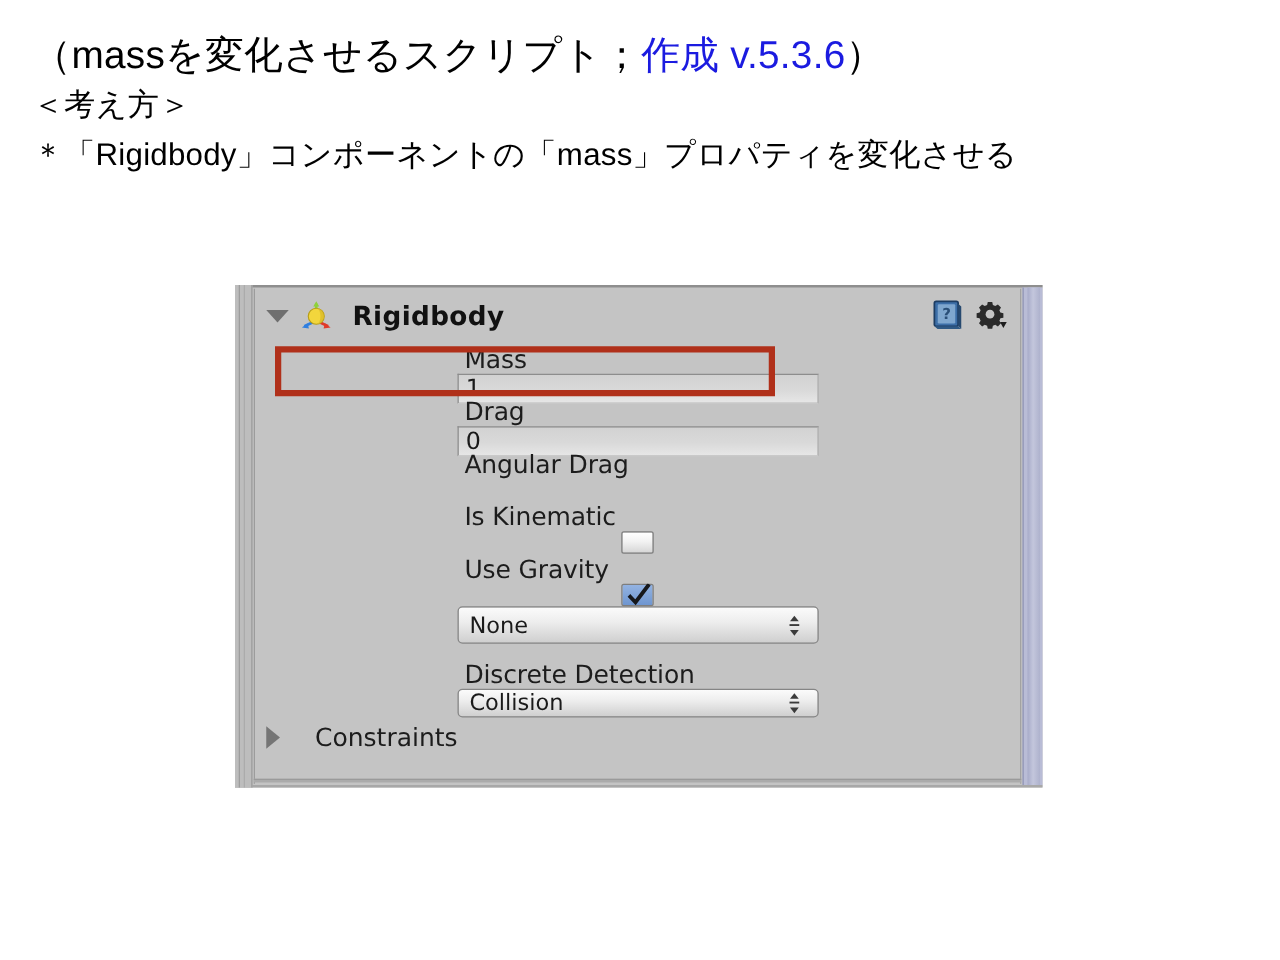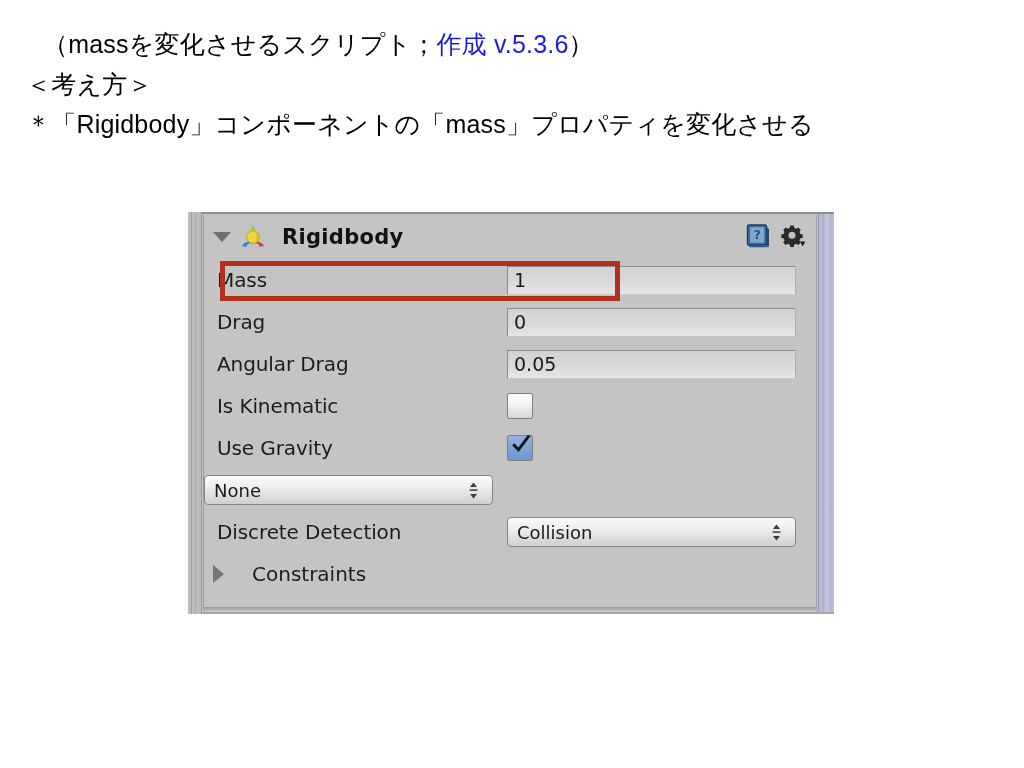--- a/index.html
+++ b/index.html
@@ -24,32 +24,32 @@
     width: 980px;
     color: #000000;
   }
   .slide-line {
     font-size: 25px;
     line-height: 40px;
     letter-spacing: 0.2px;
     color: #000000;
     white-space: nowrap;
   }
-  .slide-line.line-1 { font-size: 25px; margin-left: 17px; }
+  .slide-line.line-1 { font-size: 31px; }
   .slide-line.line-2 { font-size: 25px; }
   .slide-line.line-3 { font-size: 25px; }
   .accent-blue {
     color: #1b1be0;
   }
 
   
   .inspector-wrap {
     position: absolute;
     left: 188px;
-    top: 212px;
+    top: 228px;
     width: 646px;
     height: 402px;
   }
 
   
   .inspector-outer {
     position: absolute;
     inset: 0;
     background: #c4c4c4;
     border-top: 2px solid #8e8e8e;
@@ -165,20 +165,21 @@
     flex: none;
   }
 
   
   .prop-row {
     position: relative;
     height: 42px;
     display: flex;
     align-items: center;
     box-sizing: border-box;
+    flex-direction: column;
   }
   .prop-label {
     font-size: 20px;
     color: #1c1c1c;
     padding-left: 13px;
     width: 290px;
     flex: none;
     font-family: "DejaVu Sans", sans-serif;
     letter-spacing: -0.1px;
   }
@@ -362,21 +363,20 @@
       <div class="prop-field">1</div>
     </div>
 
     <div class="prop-row">
       <div class="prop-label">Drag</div>
       <div class="prop-field">0</div>
     </div>
 
     <div class="prop-row">
       <div class="prop-label">Angular Drag</div>
-      <div class="prop-field">0.05</div>
     </div>
 
     <div class="prop-row">
       <div class="prop-label">Is Kinematic</div>
       <div class="prop-check off"></div>
     </div>
 
     <div class="prop-row">
       <div class="prop-label">Use Gravity</div>
       <div class="prop-check on">

